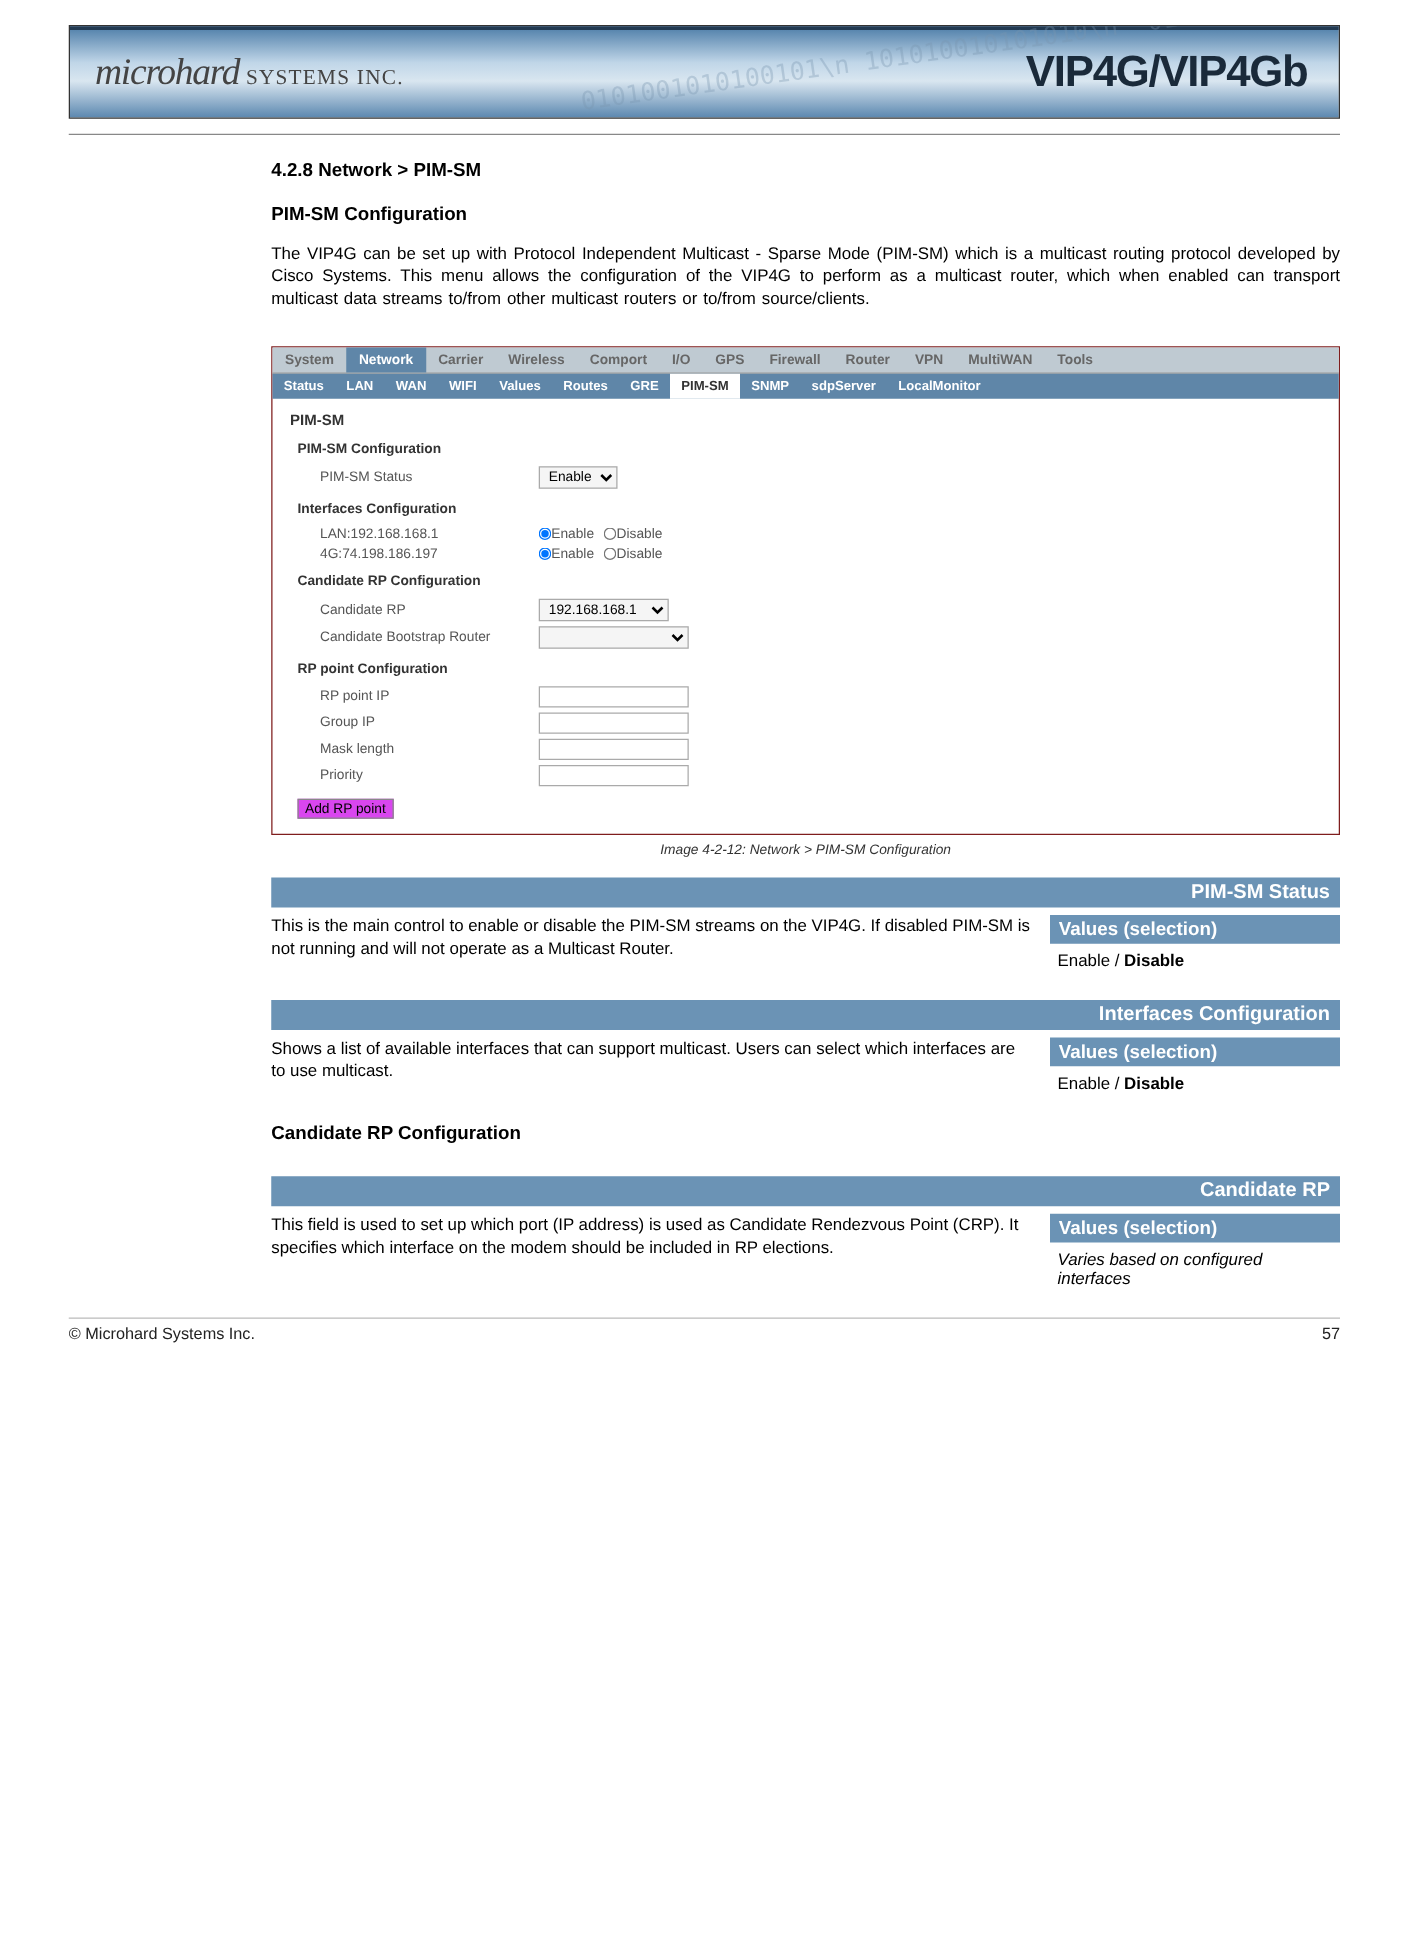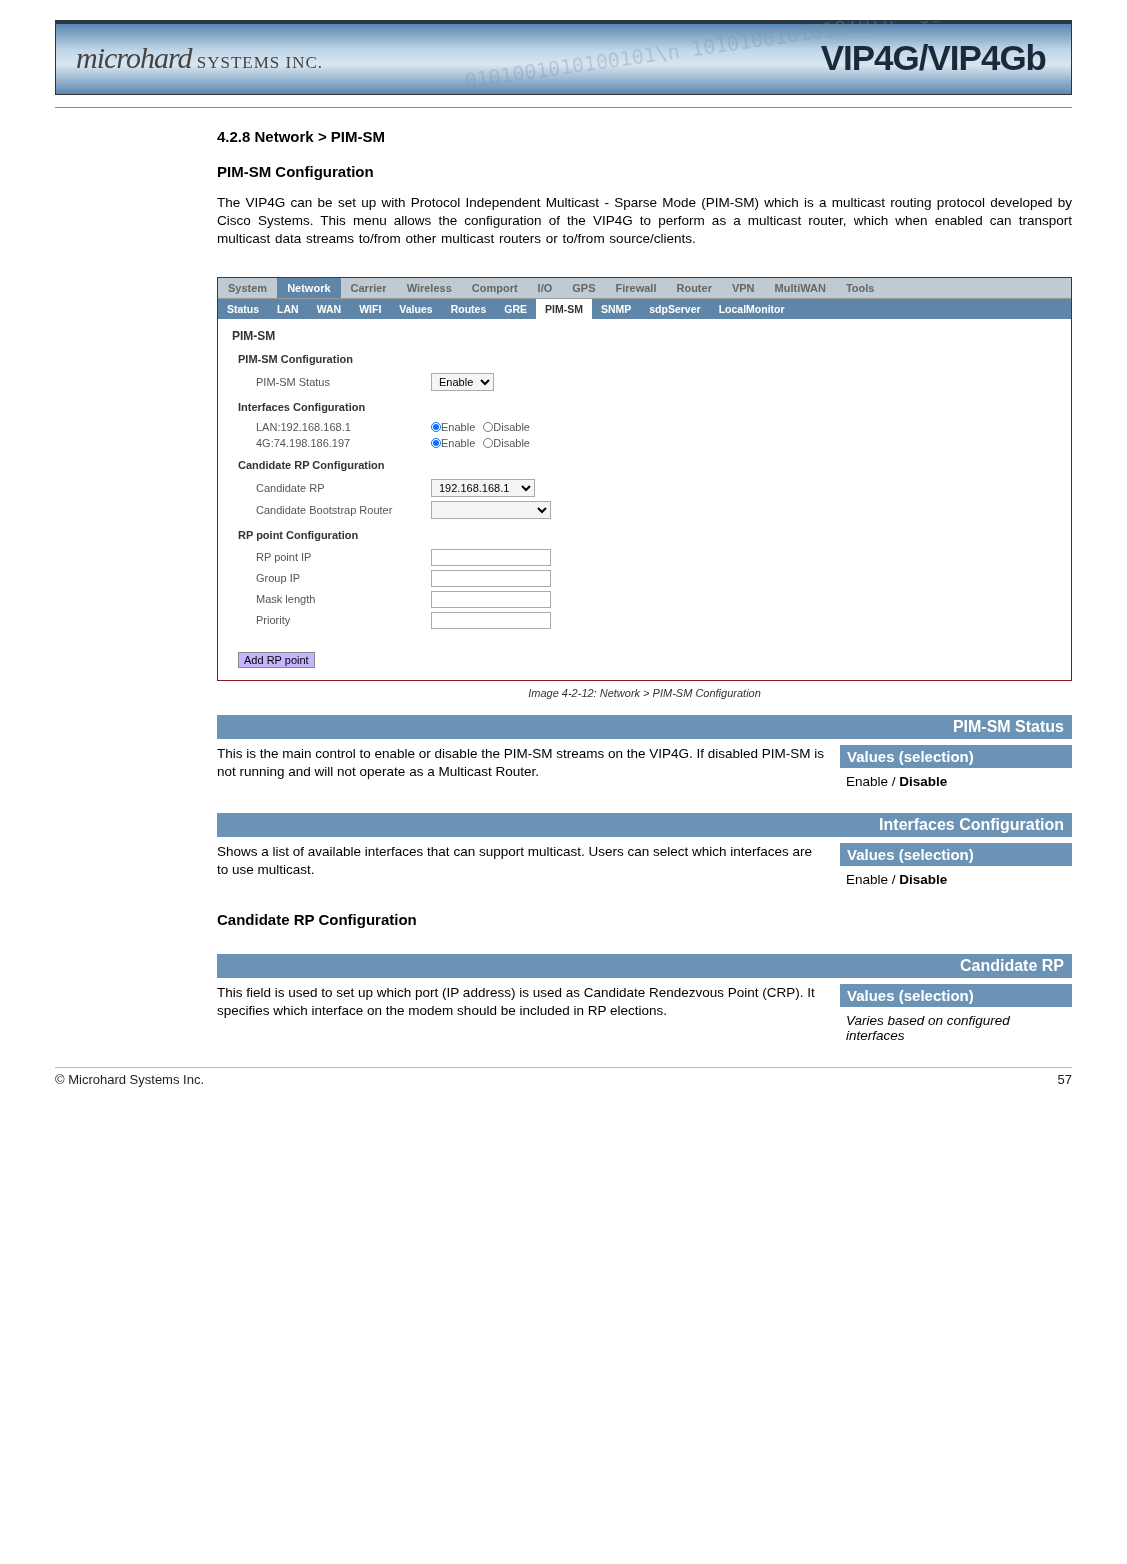--- a/index.html
+++ b/index.html
@@ -115,21 +115,21 @@
   .ss-nav-sub span { padding: 4px 9px; }
   .ss-nav-sub .active-sub { background: #fff; color: #333; }
   .ss-body { padding: 10px 14px 12px 14px; }
   .ss-title { font-size: 12px; font-weight: bold; color: #333; margin-bottom: 10px; }
   .ss-sec-title { font-size: 11px; font-weight: bold; color: #333; margin: 10px 0 8px 6px; }
   .ss-row { display: flex; align-items: center; margin-left: 24px; margin-bottom: 4px; font-size: 11px; color: #555; }
   .ss-row .lbl { width: 175px; }
   .ss-select { border: 1px solid #aaa; padding: 1px 3px; font-size: 11px; background: #f5f5f5; }
   .ss-radio { width: 10px; height: 10px; vertical-align: middle; }
   .ss-input { border: 1px solid #aaa; width: 120px; height: 17px; }
-  .ss-button { border: 1px solid #888; background: #c4b5fd; padding: 1px 5px; font-size: 11px; margin-left: 6px; margin-top: 19px; }
+  .ss-button { border: 1px solid #888; background: #d946ef; padding: 1px 5px; font-size: 11px; margin-left: 6px; margin-top: 6px; }
   .caption {
     text-align: center;
     font-size: 11px;
     font-style: italic;
     color: #333;
     margin-bottom: 16px;
   }
   
   .param-bar {
     background: #6b93b5;

